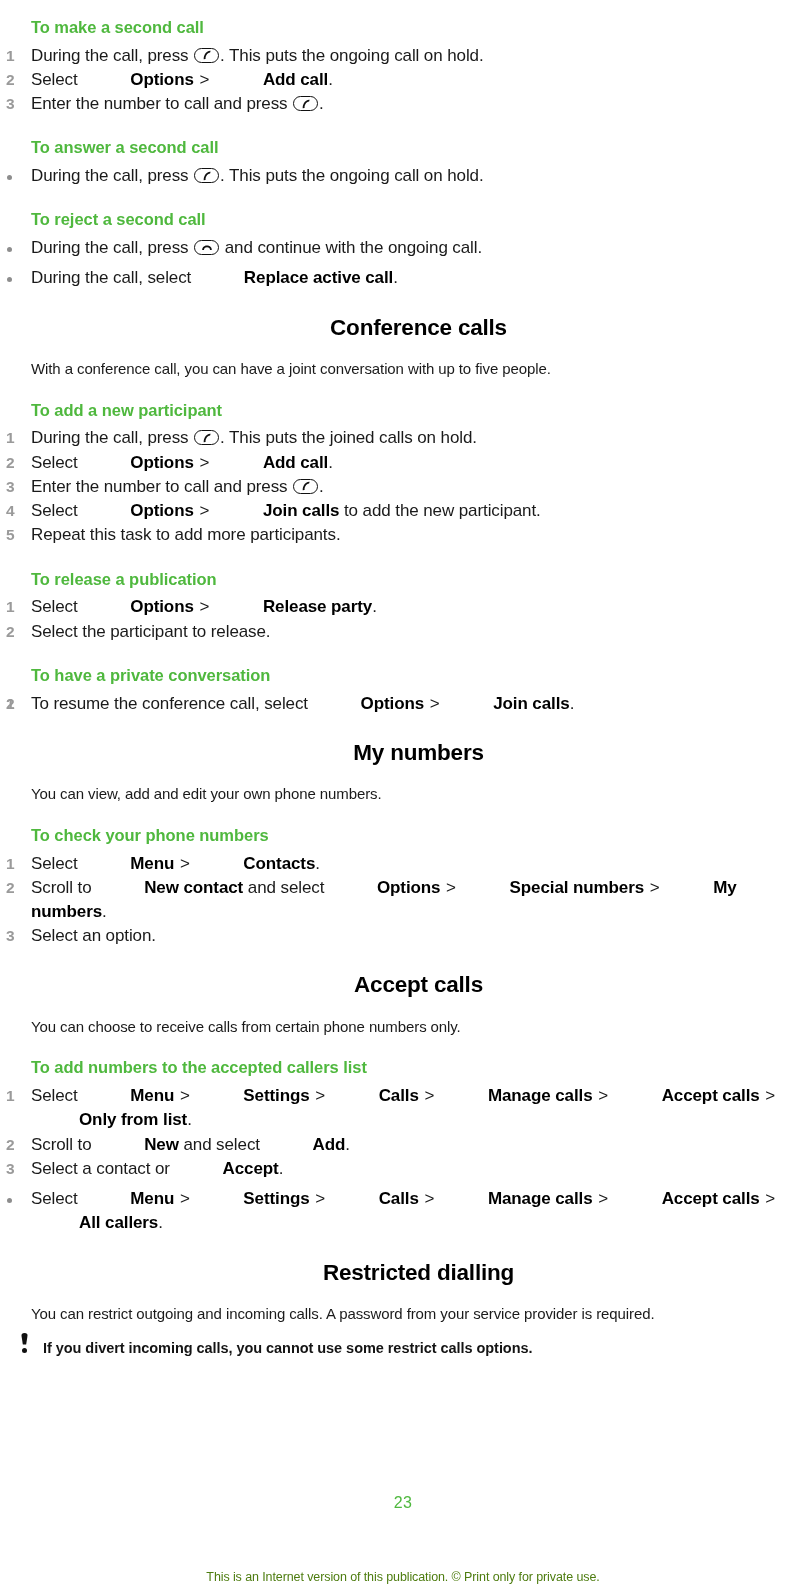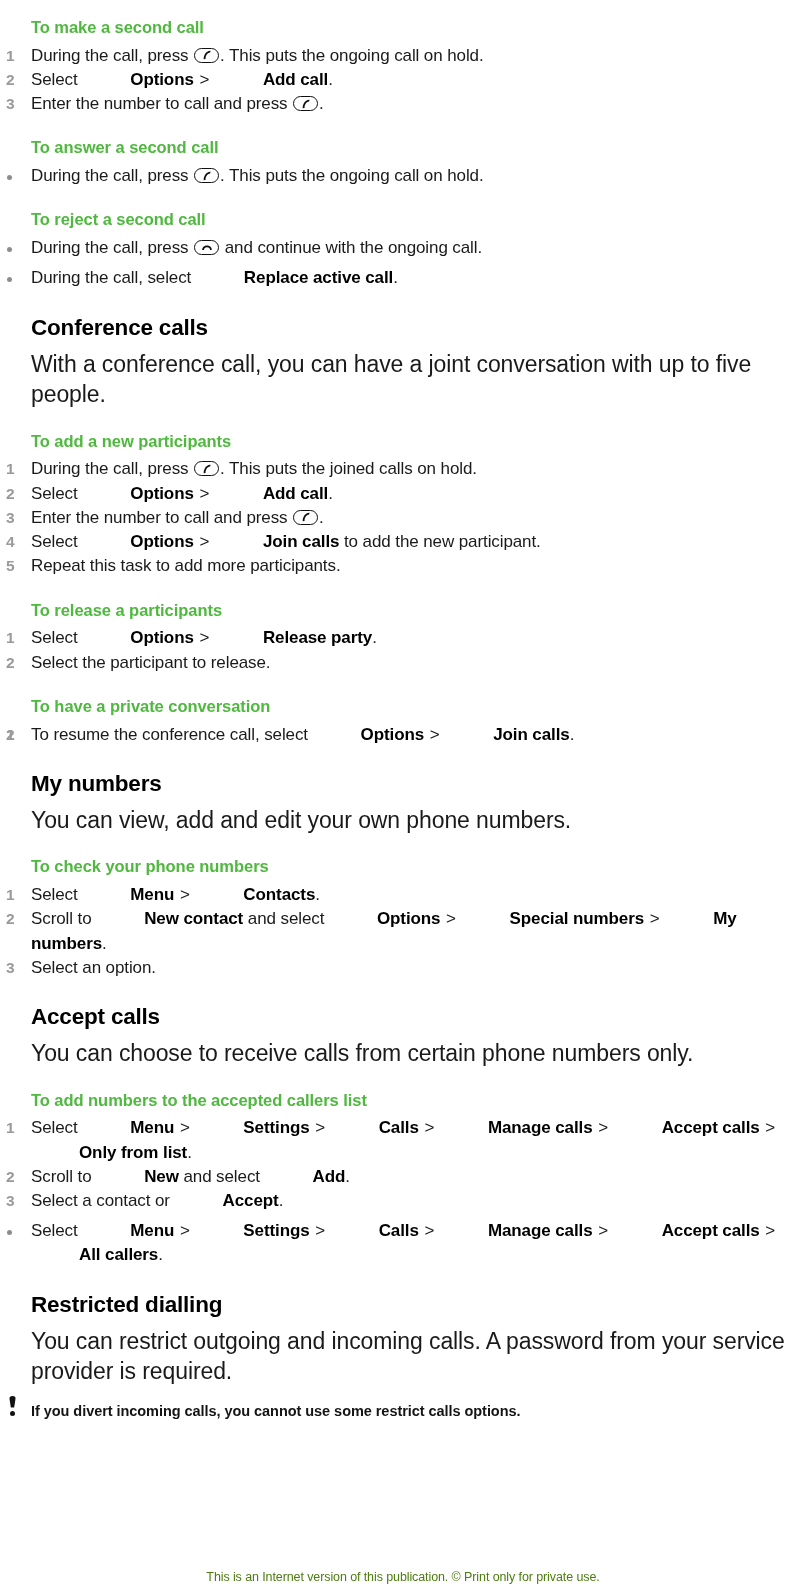--- a/index.html
+++ b/index.html
@@ -33,35 +33,36 @@
   }
 
   
   .h-section {
     font-size: 22.5px;
     font-weight: bold;
     color: #000000;
     margin: 24px 0 0 31px;
     line-height: 1.12;
     letter-spacing: -0.2px;
+    text-align: center;
   }
   .h-task {
     font-size: 16.5px;
     font-weight: bold;
     color: #4fb83e;
     margin: 22px 0 0 31px;
     line-height: 1.2;
     letter-spacing: -0.05px;
   }
 
   
   .para {
-    font-size: 23px;
+    font-size: 15px;
     color: #1a1a1a;
-    margin: 9px 0 0 31px;
+    margin: 19px 0 0 31px;
     line-height: 1.32;
     padding-right: 10px;
     letter-spacing: -0.1px;
   }
 
   
   ol.steps, ul.bullets {
     list-style: none;
     margin: 6px 0 0 0;
     padding: 0;
@@ -125,21 +126,21 @@
   .keyicon svg {
     position: absolute;
     left: 50%;
     top: 50%;
     transform: translate(-50%, -50%);
   }
 
   
   .note {
     position: relative;
-    margin: 14px 0 0 0;
+    margin: 14px 0 0 12px;
     padding: 0 10px 0 31px;
     font-size: 14.5px;
     font-weight: bold;
     color: #141414;
     line-height: 1.4;
     letter-spacing: -0.05px;
   }
   .note-icon {
     position: absolute;
     left: 7px;
@@ -215,33 +216,33 @@
       <ul class="bullets">
         <li class="bullet"><span class="marker"></span><span>During the call, press <span class="keyicon"><svg width="14" height="11" viewBox="0 0 14 11" transform="rotate(0)">
                 <path d="M2.2 7.6 C2.0 5.4 3.6 3.1 6.9 3.05 C10.2 3.0 11.9 5.3 11.8 7.5 L10.0 7.4 C10.0 6.1 8.9 4.85 7.0 4.85 C5.0 4.85 3.95 6.1 4.0 7.5 Z" fill="#111"></path>
               </svg></span> and continue with the ongoing call.</span></li>
       </ul>
       <ul class="bullets">
         <li class="bullet"><span class="marker"></span><span>During the call, select <b>Replace active call</b>.</span></li>
       </ul>
       <div class="h-section">Conference calls</div>
       <div class="para">With a conference call, you can have a joint conversation with up to five people.</div>
-      <div class="h-task">To add a new participants</div>
+      <div class="h-task">To add a new participant</div>
       <ol class="steps">
         <li class="step"><span class="marker">1</span><span>During the call, press <span class="keyicon"><svg width="14" height="11" viewBox="0 0 14 11">
                 <path d="M10.6 1.3 C8.4 1.1 6.1 2.6 5.0 4.6 C3.9 6.6 3.6 8.5 3.7 9.8 L5.6 9.5 C5.4 8.4 5.7 6.9 6.5 5.6 C7.3 4.3 8.7 3.2 10.1 3.1 Z" fill="#111"></path>
               </svg></span>. This puts the joined calls on hold.</span></li>
         <li class="step"><span class="marker">2</span><span>Select <b>Options</b><span class="gt"> &gt; </span><b>Add call</b>.</span></li>
         <li class="step"><span class="marker">3</span><span>Enter the number to call and press <span class="keyicon"><svg width="14" height="11" viewBox="0 0 14 11">
                 <path d="M10.6 1.3 C8.4 1.1 6.1 2.6 5.0 4.6 C3.9 6.6 3.6 8.5 3.7 9.8 L5.6 9.5 C5.4 8.4 5.7 6.9 6.5 5.6 C7.3 4.3 8.7 3.2 10.1 3.1 Z" fill="#111"></path>
               </svg></span>.</span></li>
         <li class="step"><span class="marker">4</span><span>Select <b>Options</b><span class="gt"> &gt; </span><b>Join calls</b> to add the new participant.</span></li>
         <li class="step"><span class="marker">5</span><span>Repeat this task to add more participants.</span></li>
       </ol>
-      <div class="h-task">To release a participants</div>
+      <div class="h-task">To release a publication</div>
       <ol class="steps">
         <li class="step"><span class="marker">1</span><span>Select <b>Options</b><span class="gt"> &gt; </span><b>Release party</b>.</span></li>
         <li class="step"><span class="marker">2</span><span>Select the participant to release.</span></li>
       </ol>
       <div class="h-task">To have a private conversation</div>
       <ol class="steps">
         <li class="step"><span class="marker">1</span></li>
         <li class="step"><span class="marker">2</span><span>To resume the conference call, select <b>Options</b><span class="gt"> &gt; </span><b>Join calls</b>.</span></li>
       </ol>
       <div class="h-section">My numbers</div>
@@ -264,14 +265,15 @@
         <li class="bullet"><span class="marker"></span><span>Select <b>Menu</b><span class="gt"> &gt; </span><b>Settings</b><span class="gt"> &gt; </span><b>Calls</b><span class="gt"> &gt; </span><b>Manage calls</b><span class="gt"> &gt; </span><b>Accept calls</b><span class="gt"> &gt; </span><b>All callers</b>.</span></li>
       </ul>
       <div class="h-section">Restricted dialling</div>
       <div class="para">You can restrict outgoing and incoming calls. A password from your service provider is required.</div>
       <div class="note"><span class="note-icon">
           <span class="bang-body"></span>
           <span class="bang-dot"></span>
         </span><span>If you divert incoming calls, you cannot use some restrict calls options.</span></div>
     </div>
 
+  <div class="page-number">23</div>
   <div class="footer-note">This is an Internet version of this publication. © Print only for private use.</div>
 </div>
 
 </body></html>

